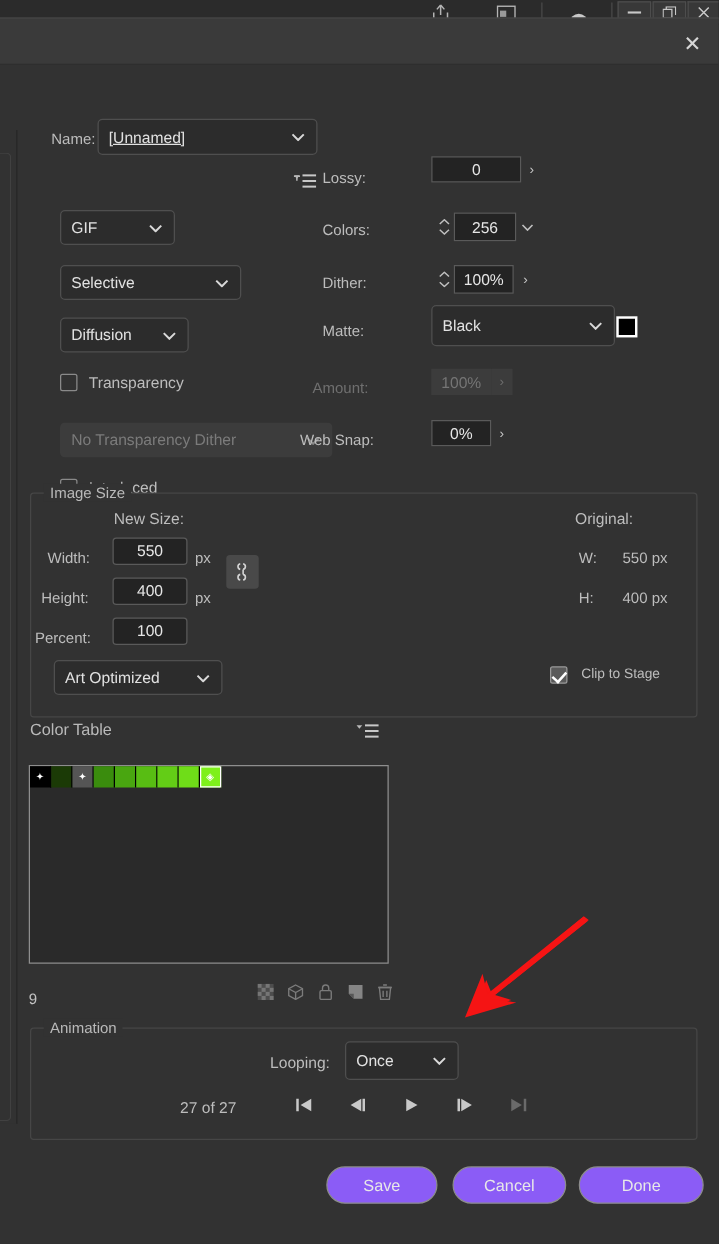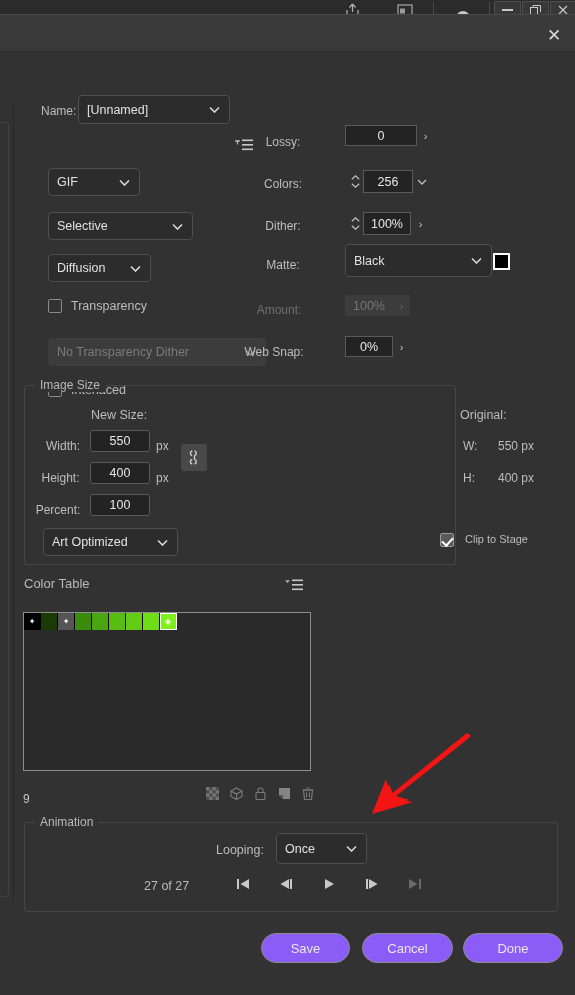--- a/index.html
+++ b/index.html
@@ -114,21 +114,21 @@
     white-space: nowrap;
   }
 
   .lbl {
     position: absolute;
     color: #bdbdbd;
     font-size: 12px;
     white-space: nowrap;
   }
   .lbl.dim { color: #6f6f6f; }
-  .lbl.right { text-align: center; }
+  .lbl.right { text-align: left; }
 
   
   .select {
     position: absolute;
     background: #2c2c2c;
     border: 1px solid #4f4f4f;
     border-radius: 4px;
     color: #e2e2e2;
     font-size: 12.5px;
     display: flex;
@@ -368,21 +368,21 @@
       <div class="dialog-close">✕</div>
     </div>
 
     <div class="dialog-body">
 
       <div class="bg-panel-edge"></div>
       <div class="bg-panel-edge2"></div>
 
 
       <div class="lbl" style="left:41px; top:52px;">Name:</div>
-      <div class="select" style="left:78px; top:43px; width:152px; height:29px;">
+      <div class="select" style="left:78px; top:43px; width:176px; height:29px;text-decoration:underline;">
         <span>[Unnamed]</span>
         <svg class="caret" viewBox="0 0 11 7">
           <path d="M1 1.5 L5.5 6 L10 1.5" stroke="#d8d8d8" stroke-width="1.6" fill="none"></path>
         </svg>
       </div>
       <div class="flyout" style="left:235px; top:86px;">
         <svg width="18" height="14" viewBox="0 0 18 14">
           <path d="M0 3 L5 3 M2.5 3 L2.5 6.5" stroke="#b8b8b8" stroke-width="1.2" fill="none"></path>
           <path d="M0.2 2.2 L4.8 2.2 L2.5 5 Z" fill="#b8b8b8"></path>
           <rect x="7" y="1.5" width="11" height="1.6" fill="#c8c8c8"></rect>
@@ -467,21 +467,21 @@
       <div class="swatch-well" style="left: 493px; top: 201px; background: rgb(0, 0, 0);"></div>
 
       <div class="lbl dim right" style="left:250px; top:251px; width:58px;">Amount:</div>
       <div class="field dim" style="left:345px; top:243px; width:48px; height:21px;">100%</div>
       <div class="arrowbtn dim" style="left:393px; top:243px; height:21px;">›</div>
 
       <div class="lbl right" style="left:240px; top:293px; width:68px;">Web Snap:</div>
       <div class="field" style="left:345px; top:284px; width:48px; height:21px;">0%</div>
       <div class="arrowbtn" style="left:393px; top:284px; height:21px;">›</div>
 
-      <div class="group" style="left:24px; top:333px; width:432px; height:180px;">
+      <div class="group" style="left:24px; top:342px; width:534px; height:180px;">
         <div class="group-title">Image Size</div>
       </div>
 
       <div class="lbl" style="left:91px; top:356px; font-size:12.5px;">New Size:</div>
 
       <div class="lbl right" style="left:38px; top:387px; width:50px;">Width:</div>
       <div class="field rounded" style="left:90px; top:378px; width:60px; height:22px;">550</div>
       <div class="lbl" style="left:156px; top:387px;">px</div>
 
       <div class="lbl right" style="left:33px; top:419px; width:55px;">Height:</div>

